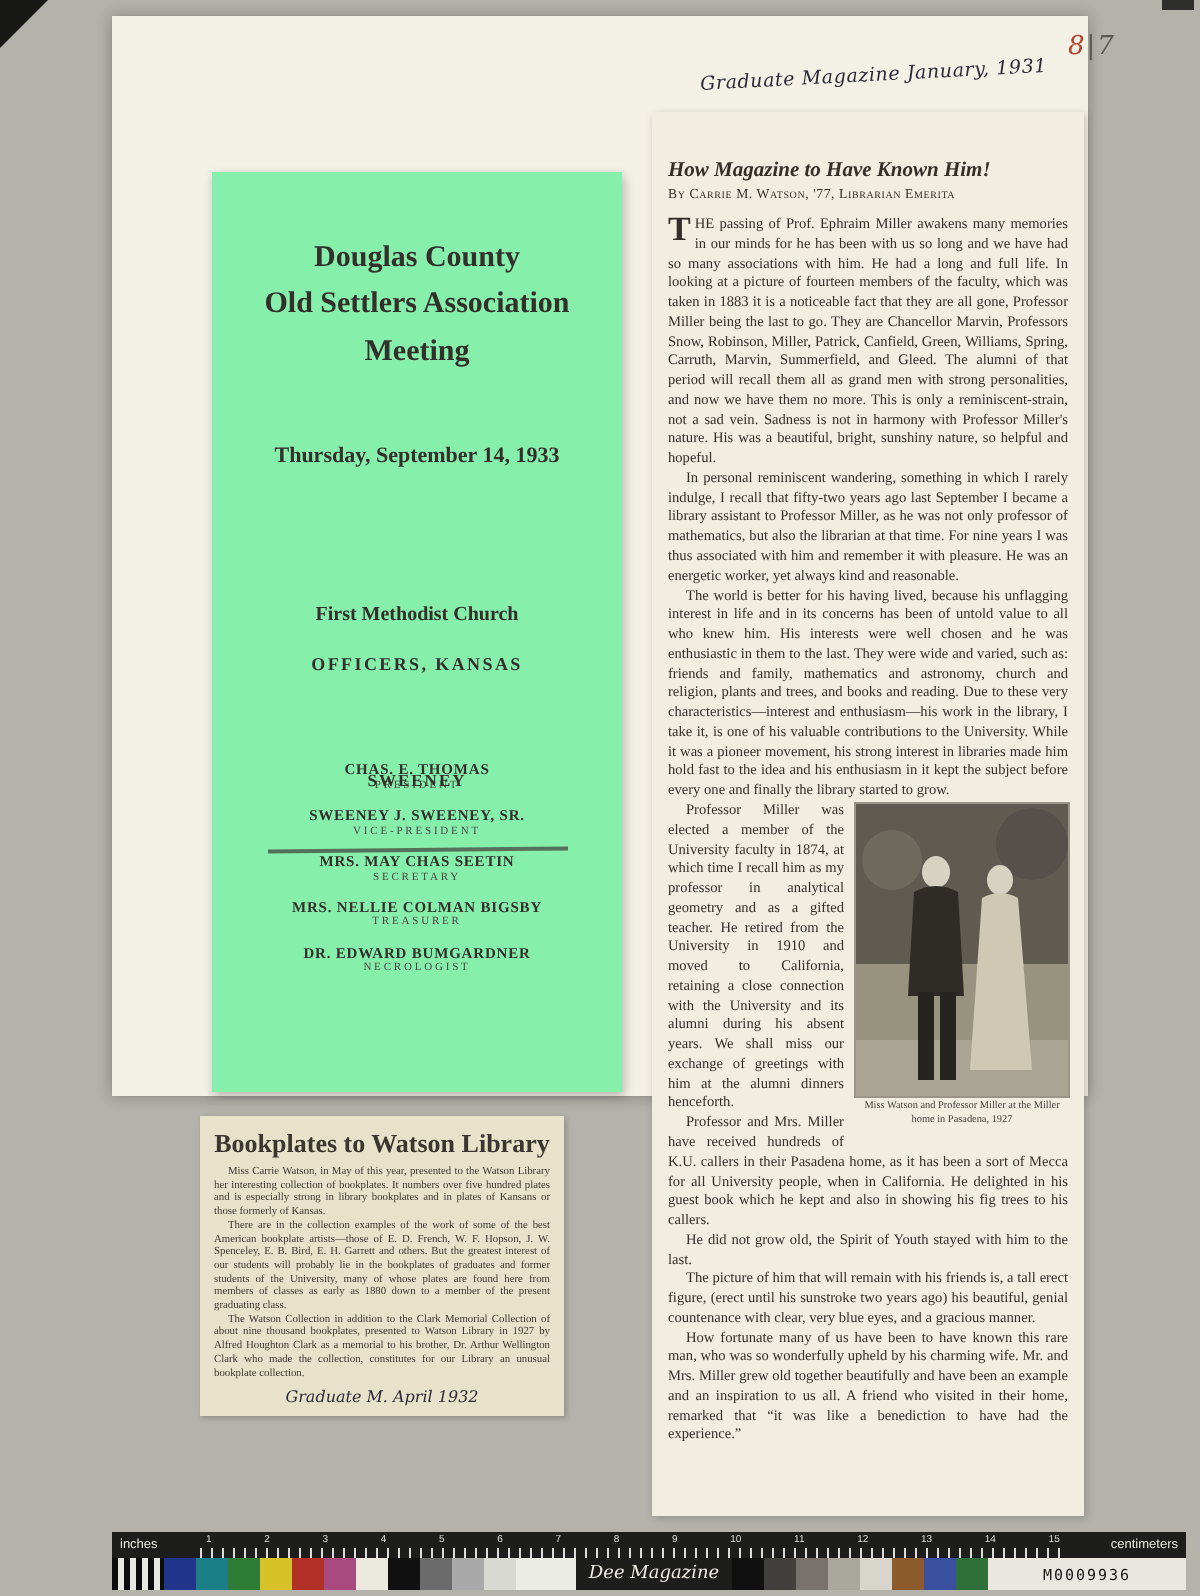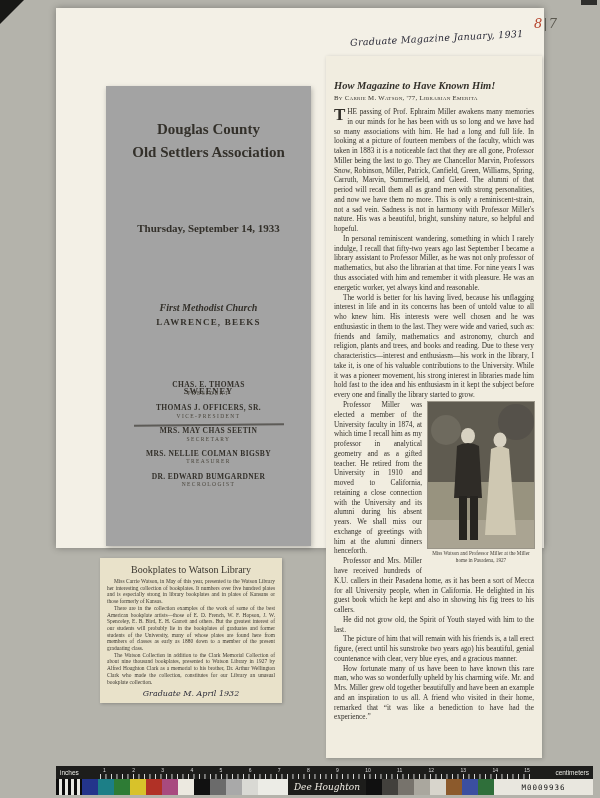--- a/index.html
+++ b/index.html
@@ -20,42 +20,42 @@
   
   .hand{font-style:italic;color:#2b2b38;font-family:"DejaVu Serif",serif;}
   .corner-number{position:absolute;left:478px;top:8px;font-size:13px;letter-spacing:1px;}
   .corner-number .red{color:#b5442c;font-style:italic;}
   .corner-number .pencil{color:#5a584f;font-style:italic;}
   .annotation-top{position:absolute;left:294px;top:24px;width:190px;
     font-size:9.5px;transform:rotate(-3deg);letter-spacing:.3px;}
 
   
   .program{position:absolute;left:50px;top:78px;width:205px;height:460px;
-    background:#a3a3a3;box-shadow:1px 2px 5px rgba(0,0,0,.25);
+    background:#86efac;box-shadow:1px 2px 5px rgba(0,0,0,.25);
     color:#33302a;text-align:center;}
   .program-title{position:absolute;top:32px;left:0;right:0;
     font-size:15px;font-weight:bold;line-height:1.55;}
   .program-date{position:absolute;top:136px;left:0;right:0;
     font-size:11px;font-weight:bold;}
   .program-venue{position:absolute;top:216px;left:0;right:0;font-weight:bold;}
-  .venue-line1{font-size:10px;margin-bottom:4px;font-style:italic;}
+  .venue-line1{font-size:10px;margin-bottom:14px;}
   .venue-line2{font-size:9px;letter-spacing:1.2px;}
   .officers{position:absolute;top:294px;left:0;right:0;}
   .officers-heading{font-size:8.5px;font-weight:bold;letter-spacing:1px;margin-bottom:7px;}
   .officer{margin-bottom:6px;}
   .officer-name{font-size:7.5px;font-weight:bold;letter-spacing:.4px;line-height:1.3;}
   .officer-role{font-size:5.5px;letter-spacing:1.4px;line-height:1.3;color:#4a463c;text-transform:uppercase;}
   .strike-mark{position:absolute;left:28px;top:338px;width:150px;height:2px;
     background:rgba(62,60,54,.7);transform:rotate(-.6deg);}
 
   
   .bookplates{position:absolute;left:44px;top:550px;width:168px;
     background:#e9e2ca;box-shadow:1px 1px 3px rgba(0,0,0,.22);
     padding:6px 7px 5px;color:#3b3730;}
-  .bookplates-title{font-size:10px;font-weight:normal;text-align:center;margin-bottom:3px;}
+  .bookplates-title{font-size:13px;font-weight:bold;text-align:center;margin-bottom:3px;}
   .bookplates p{margin:0;font-size:5.4px;line-height:1.24;text-align:justify;text-indent:7px;}
   .bookplates-annotation{margin-top:4px;text-align:center;font-size:8px;}
 
   
   .article{position:absolute;left:270px;top:48px;width:216px;height:702px;
     background:#f1ede0;box-shadow:1px 1px 4px rgba(0,0,0,.2);
     padding:24px 8px 8px;box-sizing:border-box;color:#33302a;}
   .article-title{font-size:10.5px;font-weight:bold;font-style:italic;margin-bottom:3px;}
   .article-byline{font-size:6.8px;font-variant:small-caps;margin-bottom:6px;letter-spacing:.3px;}
   .article p{margin:0;font-size:7.3px;line-height:1.34;text-align:justify;text-indent:9px;}
@@ -101,35 +101,36 @@
   <div class="corner-number hand">
     <span class="red">8</span><span class="pencil">|7</span>
   </div>
 
   <div class="annotation-top hand">Graduate Magazine January, 1931</div>
 
   <div class="program">
     <div class="program-title">
       <div>Douglas County</div>
       <div>Old Settlers Association</div>
+      <div>Meeting</div>
     </div>
     <div class="program-date">Thursday, September 14, 1933</div>
     <div class="program-venue">
       <div class="venue-line1">First Methodist Church</div>
-      <div class="venue-line2">LAWRENCE, BEEKS</div>
+      <div class="venue-line2">OFFICERS, KANSAS</div>
     </div>
     <div class="officers">
 
         <div class="officer">
           <div class="officer-name">CHAS. E. THOMAS</div>
           <div class="officer-role">President</div>
         </div>
 
         <div class="officer">
-          <div class="officer-name">THOMAS J. OFFICERS, SR.</div>
+          <div class="officer-name">SWEENEY J. SWEENEY, SR.</div>
           <div class="officer-role">Vice-President</div>
         </div>
 
         <div class="officer">
           <div class="officer-name">MRS. MAY CHAS SEETIN</div>
           <div class="officer-role">Secretary</div>
         </div>
 
         <div class="officer">
           <div class="officer-name">MRS. NELLIE COLMAN BIGSBY</div>
@@ -270,21 +271,21 @@
 
         <div class="sb-patch" style="background: rgb(17, 17, 17);"></div>
 
         <div class="sb-patch" style="background: rgb(107, 107, 107);"></div>
 
         <div class="sb-patch" style="background: rgb(169, 169, 169);"></div>
 
         <div class="sb-patch" style="background: rgb(217, 217, 212);"></div>
       </div>
     <div class="sb-target"></div>
-    <div class="sb-script">Dee Houghton</div>
+    <div class="sb-script">Dee Magazine</div>
     <div style="display:flex;">
 
         <div class="sb-patch" style="background: rgb(16, 16, 16);"></div>
 
         <div class="sb-patch" style="background: rgb(66, 64, 60);"></div>
 
         <div class="sb-patch" style="background: rgb(119, 115, 108);"></div>
 
         <div class="sb-patch" style="background: rgb(170, 167, 158);"></div>
 

